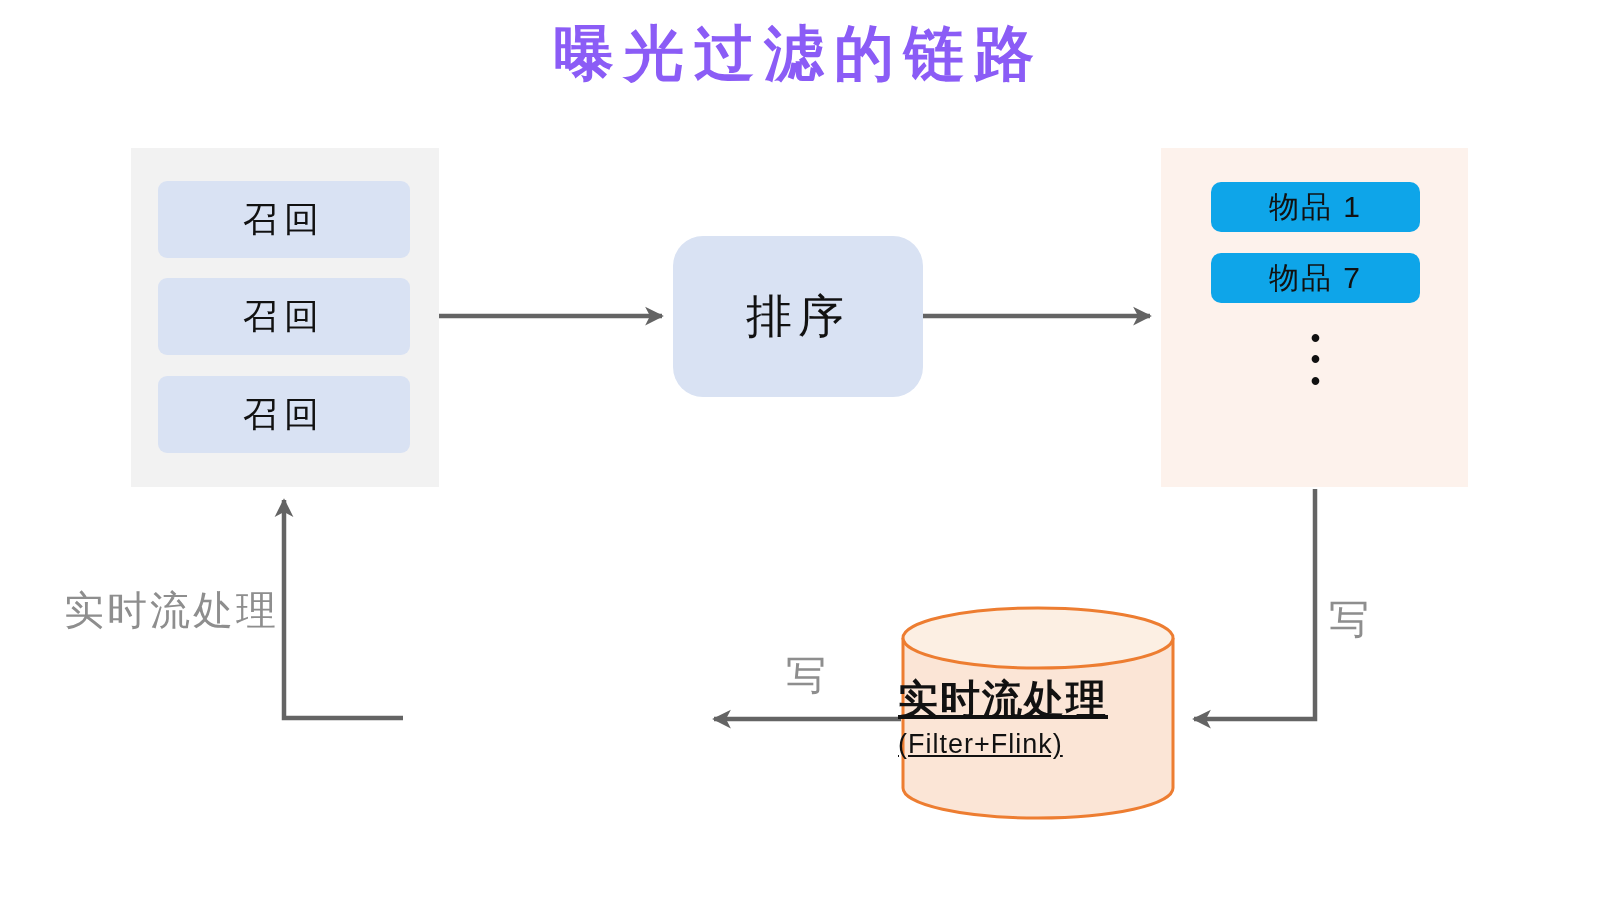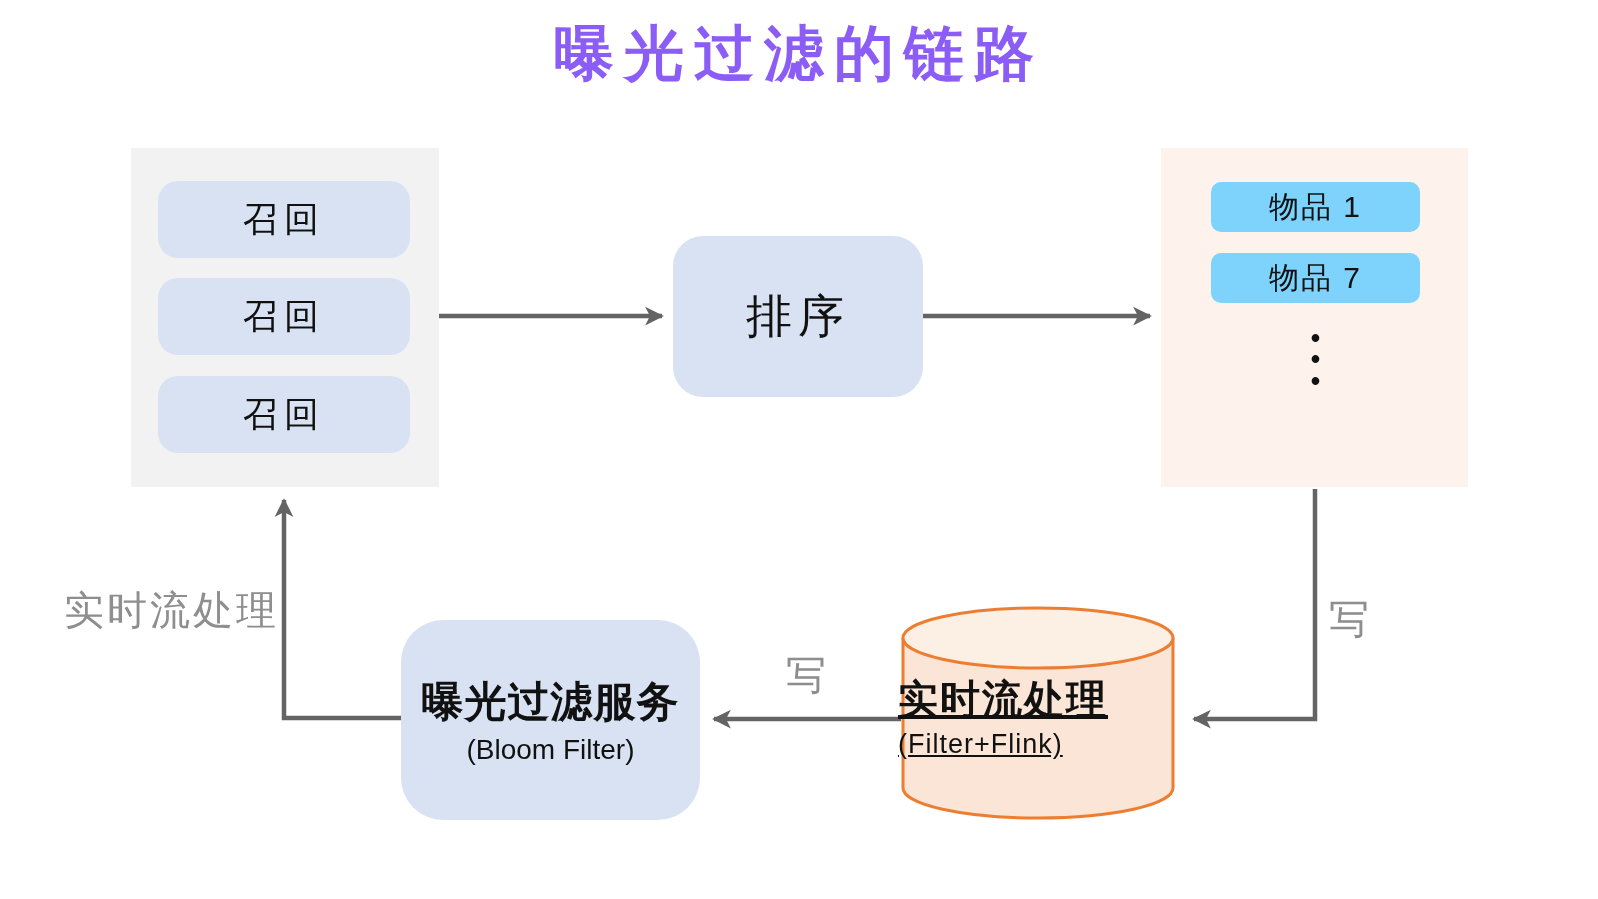--- a/index.html
+++ b/index.html
@@ -9,31 +9,31 @@
   }
   .title{
     position:absolute;left:0;top:14px;width:1598px;margin:0;
     text-align:center;font-family:"Liberation Serif",serif;
     font-weight:bold;font-size:60px;letter-spacing:10px;color:#8b5cf6;
   }
   .panel{position:absolute;}
   .panel-gray{left:131px;top:148px;width:308px;height:339px;background:#f2f2f2;}
   .panel-peach{left:1161px;top:148px;width:307px;height:339px;background:#fdf2ec;}
   .bluebox{
-    position:absolute;background:#d9e2f3;border-radius:20px;
+    position:absolute;background:#d9e2f3;border-radius:9px;
     display:flex;align-items:center;justify-content:center;
   }
   .recall{left:27px;width:252px;height:77px;font-size:35px;letter-spacing:6px;}
   .recall-1{top:33px;} .recall-2{top:130px;} .recall-3{top:228px;}
   .rank{
     left:673px;top:236px;width:250px;height:161px;border-radius:30px;
     font-size:46px;letter-spacing:6px;
   }
   .itembox{
-    position:absolute;left:50px;width:209px;height:50px;background:#7dd3fc;
+    position:absolute;left:50px;width:209px;height:50px;background:#0ea5e9;
     border-radius:10px;display:flex;align-items:center;justify-content:center;
     font-size:30px;letter-spacing:2px;
   }
   .item-1{top:34px;} .item-2{top:105px;} .item-q{top:254px;}
   .item-q i{font-family:"Liberation Serif",serif;font-style:italic;font-size:31px;margin-left:4px;}
   .vdots{
     position:absolute;left:50px;top:176px;width:209px;height:72px;
     display:flex;flex-direction:column;align-items:center;justify-content:center;gap:0;
     font-size:27px;font-weight:bold;line-height:0.78;color:#111;
   }
@@ -97,22 +97,18 @@
 
   <svg class="cyl-svg" width="286" height="222" viewBox="0 0 286 222">
     <path d="M5,35 V185 a135,30 0 0 0 270,0 V35" fill="#fbe5d6" stroke="#ed7d31" stroke-width="3"></path>
     <ellipse cx="140" cy="35" rx="135" ry="30" fill="#fcefe3" stroke="#ed7d31" stroke-width="3"></ellipse>
   </svg>
   <div class="cyl-text">
     <div class="l1">实时流处理</div>
     <div class="l2">(Filter+Flink)</div>
   </div>
 
-  <div class="filterbox">
-    <div class="l1">曝光过滤服务</div>
-    <div class="l2">(Bloom Filter)</div>
-  </div>
 
   <div class="edge-label lbl-binary">实时流处理</div>
   <div class="edge-label lbl-write-mid">写</div>
   <div class="edge-label lbl-write-right">写</div>
 
 </div>
 
 </body></html>

